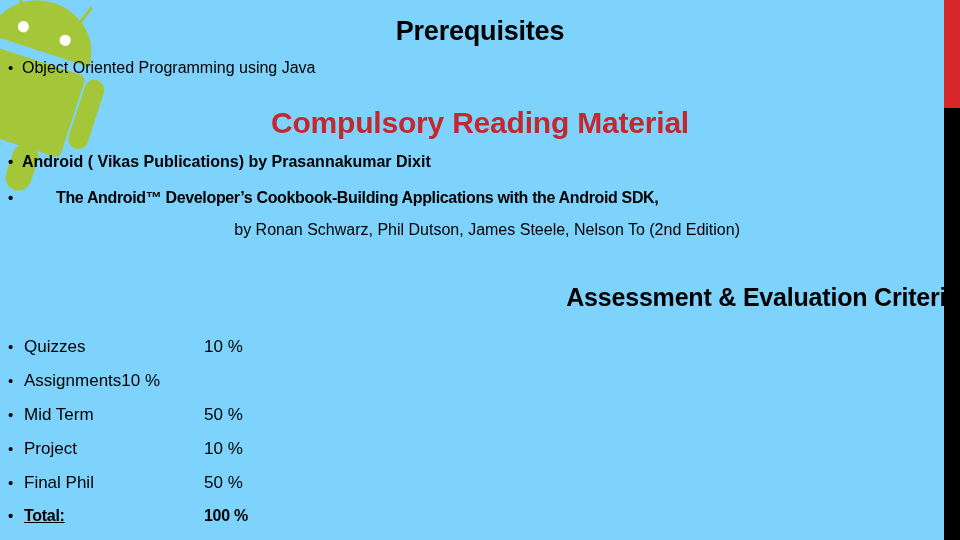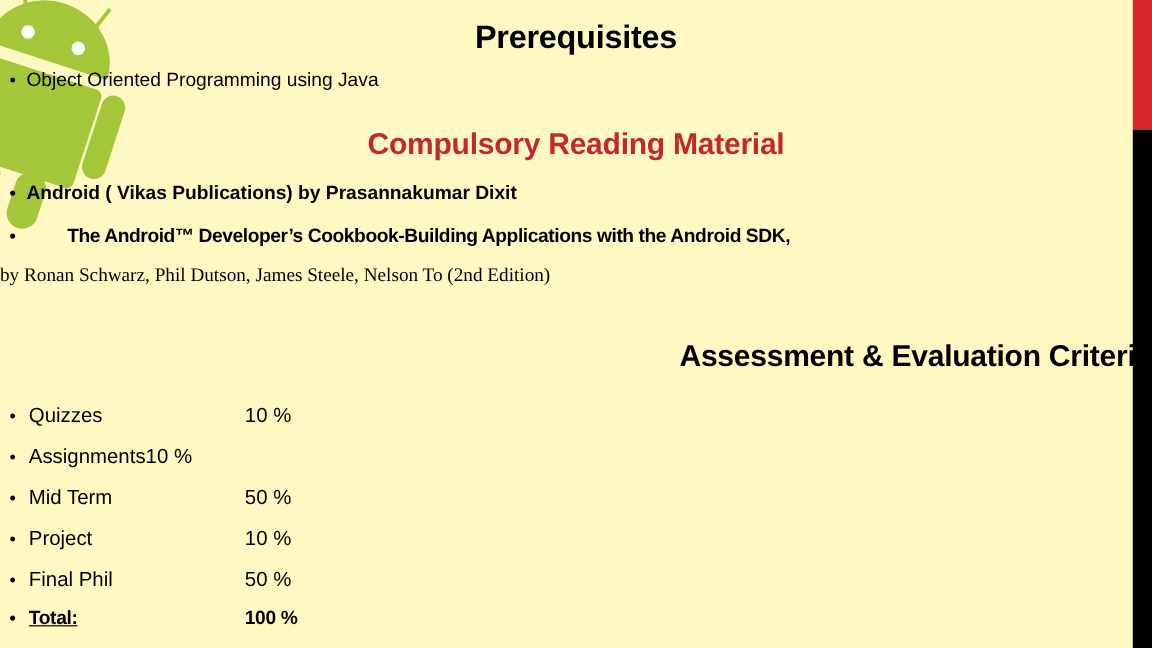--- a/index.html
+++ b/index.html
@@ -3,21 +3,21 @@
 <meta charset="utf-8">
 <style>
   html,body{margin:0;padding:0;}
   body{
     width:960px;height:540px;
     background:#ffffff;
     font-family:"Liberation Sans", sans-serif;
     overflow:hidden;
     position:relative;
   }
-  .slide{position:absolute;inset:0;background:#fef9c3;overflow:hidden;}
+  .slide{position:absolute;inset:0;background:#7dd3fc;overflow:hidden;}
 
   
   .accent-red{
     position:absolute;right:0;top:0;width:16px;height:108px;
     background:#d9282c;
   }
   .accent-black{
     position:absolute;right:0;top:108px;width:16px;height:432px;
     background:#000000;
   }
@@ -33,21 +33,21 @@
   
   .h-title{
     position:absolute;left:0;right:0;top:16px;
     text-align:center;
     font-size:27px;font-weight:bold;color:#000;
     letter-spacing:-0.2px;
   }
   .h-red{
     position:absolute;left:0;right:0;top:106px;
     text-align:center;
-    font-size:25px;font-weight:bold;color:#c3282e;
+    font-size:30px;font-weight:bold;color:#c3282e;
     letter-spacing:-0.2px;
   }
   .h-assess{
     position:absolute;left:0;right:0;top:283px;
     text-align:right;
     font-size:25px;font-weight:bold;color:#000;
     letter-spacing:-0.2px;
   }
 
   .bullet-row{position:absolute;display:flex;align-items:baseline;color:#000;}
@@ -59,22 +59,22 @@
   
   .row-prereq{left:8px;top:59px;font-size:16px;}
   .row-prereq .dot{font-size:15px;}
 
   
   .row-read1{left:8px;top:153px;font-size:16px;font-weight:bold;}
   .row-read1 .txt{}
   .row-read2{left:8px;top:189px;font-size:16px;font-weight:bold;}
   .row-read2 .txt{margin-left:34px;letter-spacing:-0.35px;}
   .row-byline{
-    position:absolute;left:0;right:0;top:221px;text-align:left;
-    font-size:16px;color:#000;padding-right:220px;font-family:Liberation Serif, serif;
+    position:absolute;left:0;right:0;top:221px;text-align:right;
+    font-size:16px;color:#000;padding-right:220px;
   }
 
   
   .assess{position:absolute;left:8px;top:337px;width:330px;}
   .assess .arow{
     display:flex;align-items:baseline;height:34px;font-size:17px;color:#000;
   }
   .assess .arow .dot{font-size:15px;width:16px;flex:0 0 16px;}
   .assess .arow .label{display:inline-block;}
   .assess .arow .pct{display:inline-block;}

